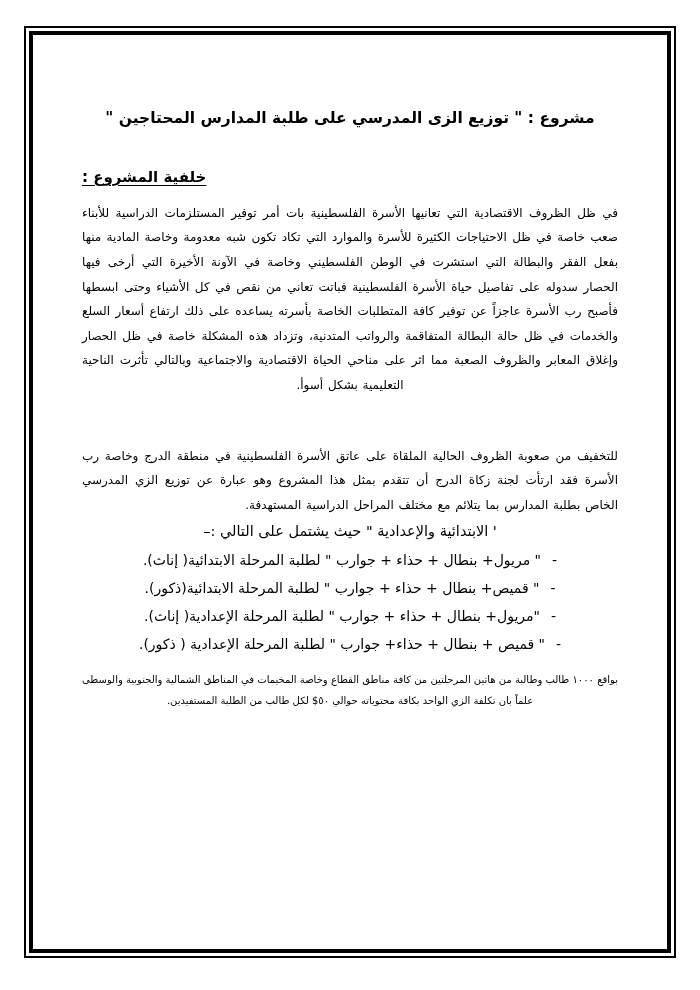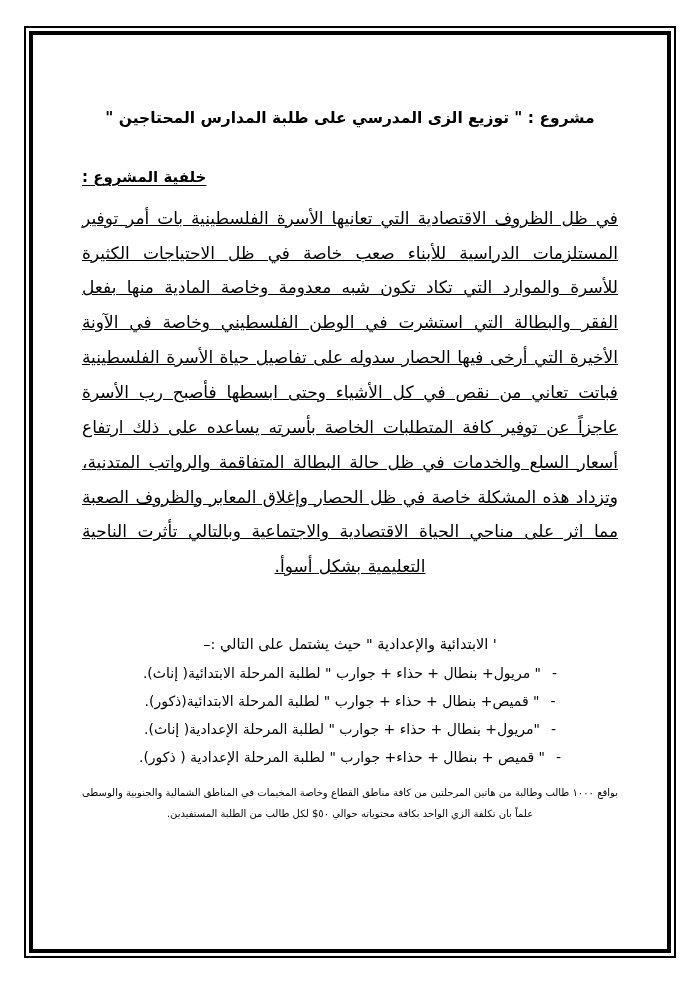--- a/index.html
+++ b/index.html
@@ -78,25 +78,24 @@
 
   .heading-row {
     display: block;
     text-align: left;
   }
 
   .para {
     direction: rtl;
     text-align: justify;
     text-align-last: center;
-    font-size: 17px;
+    font-size: 12px;
     line-height: 2.05;
     margin: 0;
     word-spacing: 1px;
-    text-decoration: underline;
   }
   .para.tight-last {
     text-align-last: right;
   }
 
   .intro-line {
     direction: rtl;
     text-align: center;
     font-size: 14.5px;
     line-height: 2.0;
@@ -154,20 +153,21 @@
 
     <div class="gap-sm"></div>
 
     <p class="para">في ظل الظروف الاقتصادية التي تعانيها الأسرة الفلسطينية بات أمر توفير المستلزمات الدراسية للأبناء صعب خاصة في ظل الاحتياجات الكثيرة للأسرة والموارد التي تكاد تكون شبه معدومة وخاصة المادية منها بفعل الفقر والبطالة التي استشرت في الوطن الفلسطيني وخاصة في الآونة الأخيرة التي أرخى فيها الحصار سدوله على تفاصيل حياة الأسرة الفلسطينية فباتت تعاني من نقص في كل الأشياء وحتى ابسطها فأصبح رب الأسرة عاجزاً عن توفير كافة المتطلبات الخاصة بأسرته يساعده على ذلك ارتفاع أسعار السلع والخدمات في ظل حالة البطالة المتفاقمة والرواتب المتدنية، وتزداد هذه المشكلة خاصة في ظل الحصار وإغلاق المعابر والظروف الصعبة مما اثر على مناحي الحياة الاقتصادية والاجتماعية وبالتالي تأثرت الناحية التعليمية بشكل أسوأ.</p>
 
     <div class="gap-lg"></div>
 
 
     <div class="gap-sm"></div>
 
+    <p class="para tight-last">للتخفيف من صعوبة الظروف الحالية الملقاة على عاتق الأسرة الفلسطينية في منطقة الدرج وخاصة رب الأسرة فقد ارتأت لجنة زكاة الدرج أن تتقدم بمثل هذا المشروع وهو عبارة عن توزيع الزي المدرسي الخاص بطلبة المدارس بما يتلائم مع مختلف المراحل الدراسية المستهدفة.</p>
 
     <p class="intro-line">' الابتدائية والإعدادية " حيث يشتمل على التالي :–</p>
 
     <ul class="items">
       <li>
         <span class="dash">-</span><span>" مريول+ بنطال + حذاء + جوارب " لطلبة المرحلة الابتدائية( إناث).</span>
       </li>
       <li>
         <span class="dash">-</span><span>" قميص+ بنطال + حذاء + جوارب " لطلبة المرحلة الابتدائية(ذكور).</span>
       </li>

